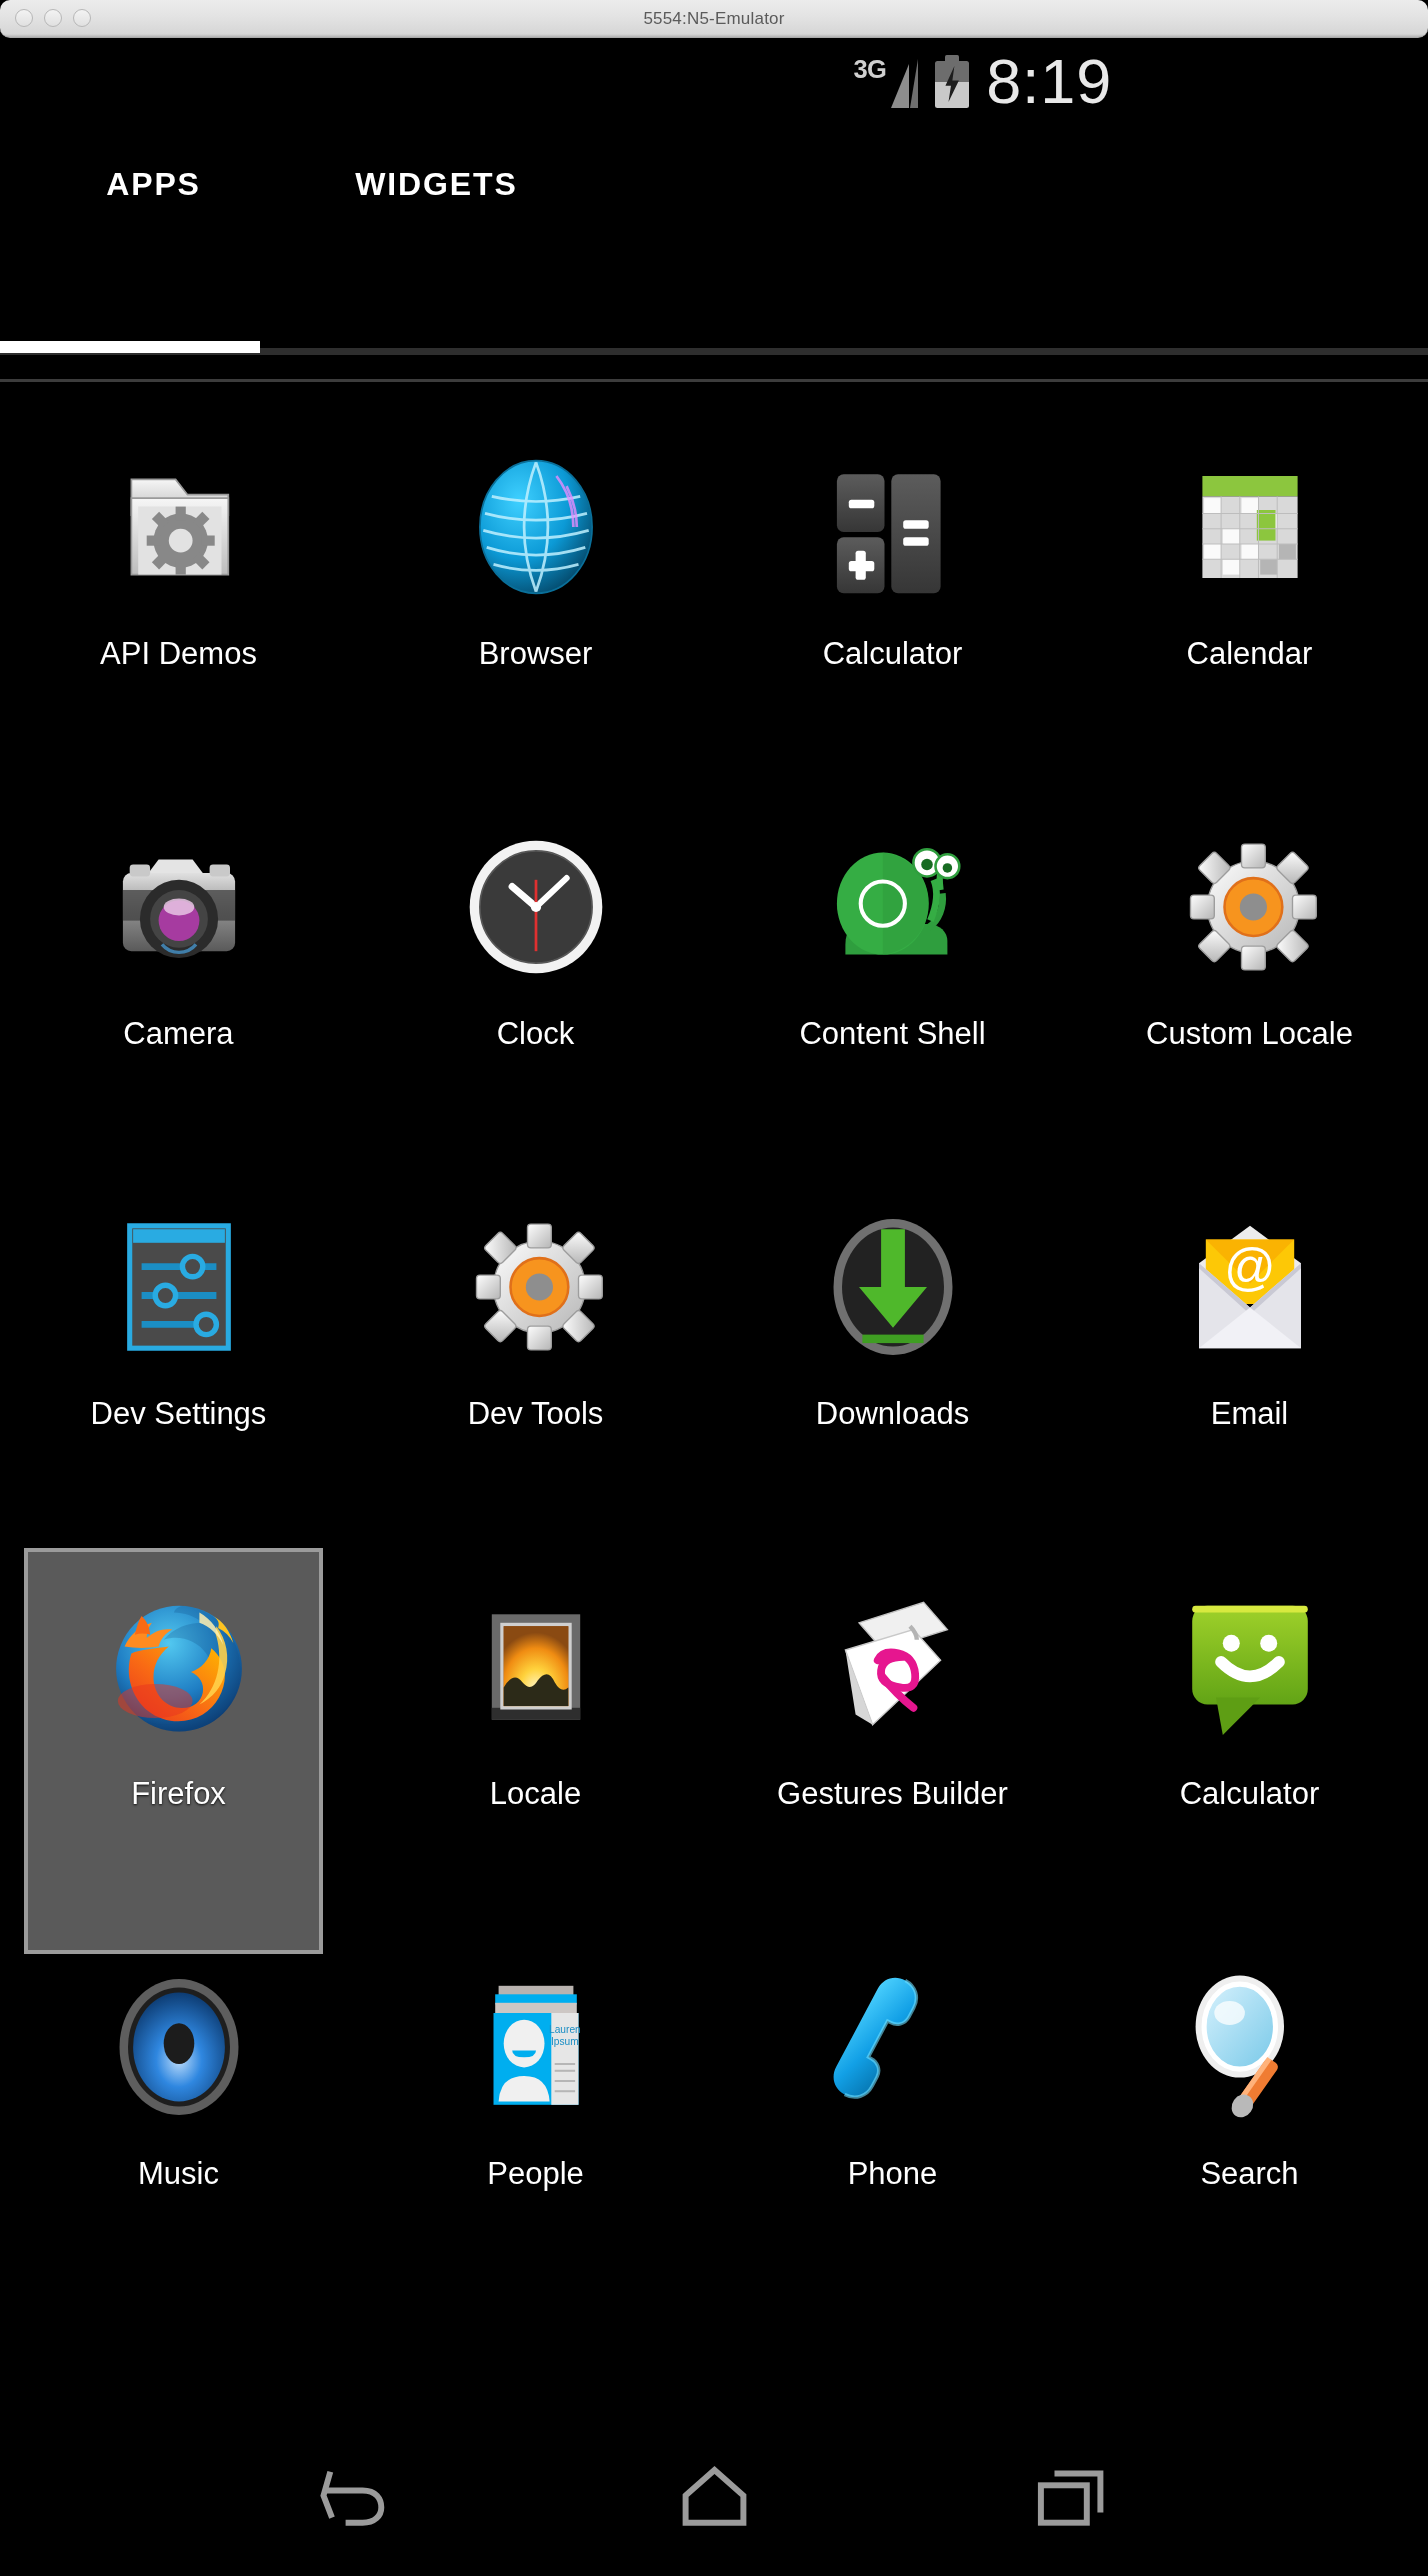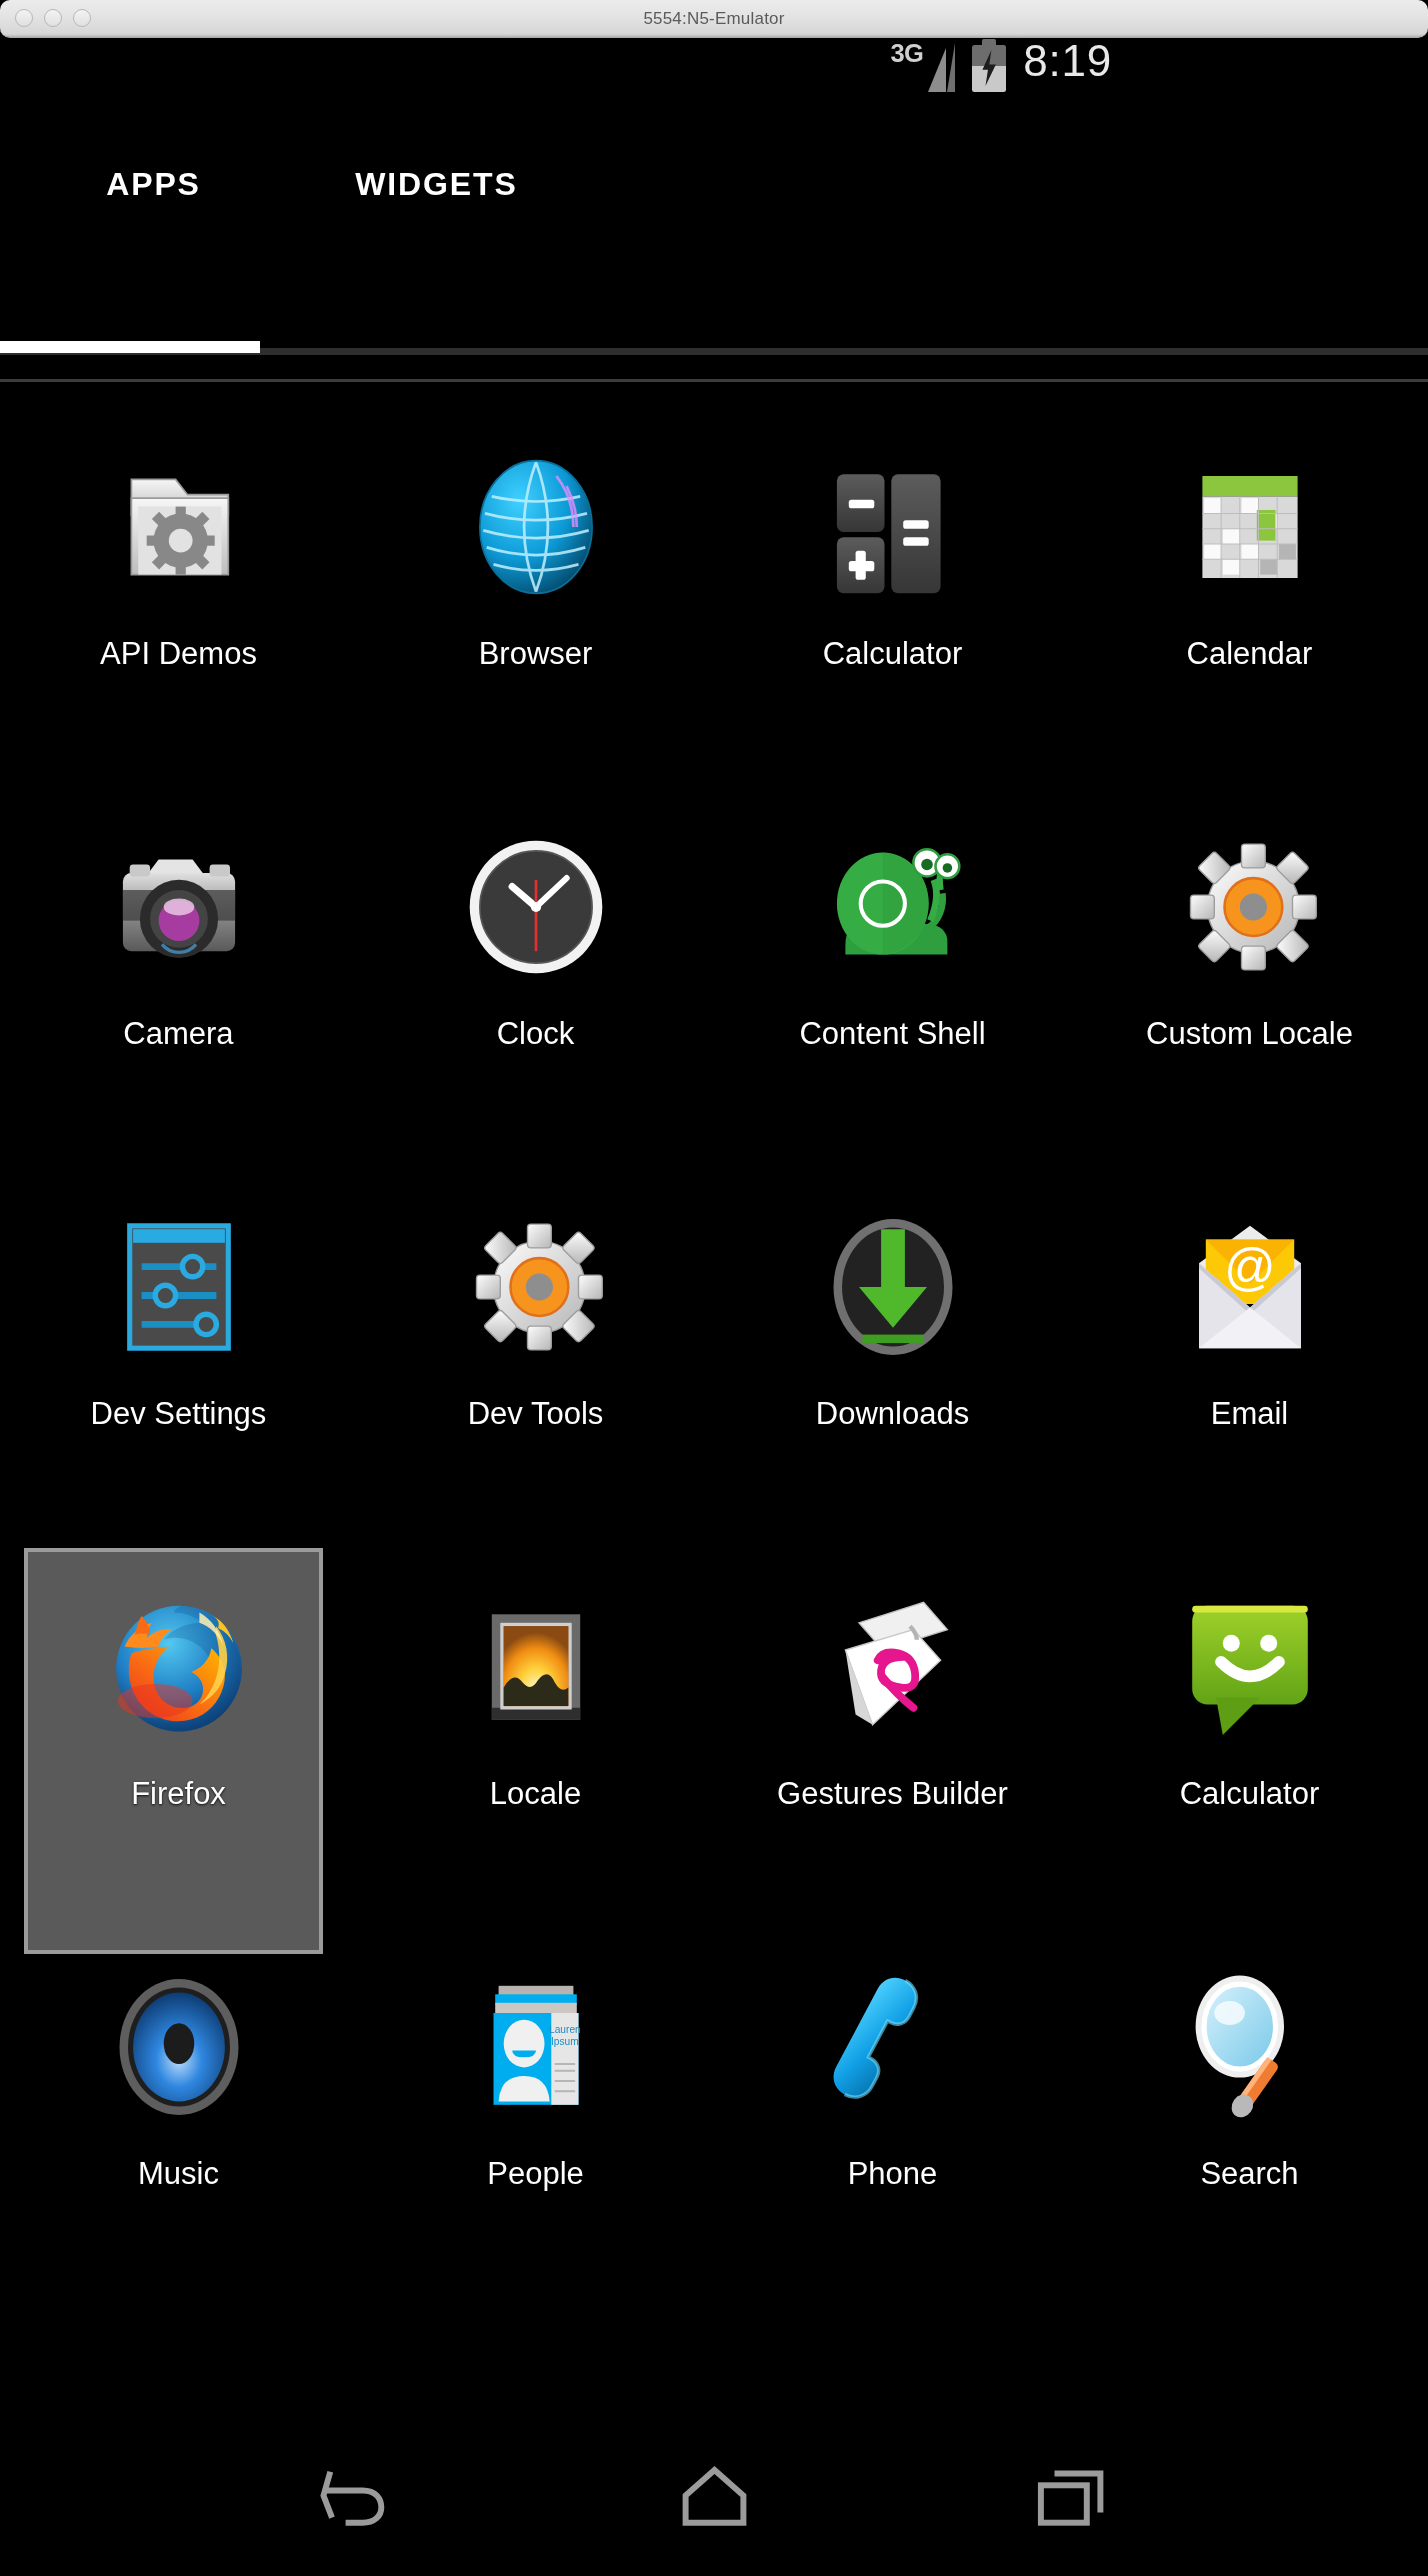--- a/index.html
+++ b/index.html
@@ -28,21 +28,21 @@
     width:100%;text-align:center;font-size:17px;color:#5b5b5b;
     letter-spacing:0.2px;font-weight:400;
   }
 
   
   .screen{position:absolute;left:0;top:39px;width:1428px;height:2537px;background:#000;}
 
   
   .statusbar{
     position:absolute;left:0;top:0;width:1144px;height:85px;
-    display:flex;align-items:flex-start;justify-content:flex-end;
+    display:flex;align-items:center;justify-content:flex-end;
     padding-right:32px;box-sizing:border-box;gap:13.6px;
   }
   .sig{position:relative;width:61px;height:53px;}
   .sig .g3{
     position:absolute;left:-3.4px;top:1.7px;font-size:25.5px;font-weight:700;
     color:#cfcfcf;letter-spacing:-0.8px;line-height:1;
   }
   .sig .bars{position:absolute;right:0;bottom:0;width:37px;height:49px;}
   .sig .tri-on{
     position:absolute;right:8.5px;bottom:0;width:0;height:0;
@@ -60,21 +60,21 @@
   }
   .batt .cap{
     position:absolute;left:13.6px;top:0px;width:13.6px;height:7.6px;
     background:#6d6d6d;border-radius:1.7px 1.7px 0 0;
   }
   .batt .bolt{
     position:absolute;left:10.2px;top:11px;width:20.4px;height:36px;
     background:#1d1d1d;
     clip-path:polygon(62% 0,18% 55%,45% 55%,33% 100%,84% 40%,52% 40%);
   }
-  .clocktxt{font-size:44px;color:#e8e8e8;font-weight:300;letter-spacing:0.8px;line-height:1;}
+  .clocktxt{font-size:63px;color:#e8e8e8;font-weight:300;letter-spacing:0.8px;line-height:1;}
 
   
   .tabsrow{position:absolute;left:0;top:98px;width:1428px;height:95px;display:flex;padding-left:12px;}
   .tab{
     width:283px;height:95px;display:flex;align-items:center;justify-content:center;
     color:#fff;font-size:32px;font-weight:700;letter-spacing:1.9px;
   }
   .tabline{position:absolute;left:0;top:309px;width:1428px;height:6.8px;background:#2e2e2e;}
   .tabline .active{position:absolute;left:0;top:-6.8px;width:260px;height:12px;background:#fff;}
   .divider{position:absolute;left:0;top:340px;width:1428px;height:2.5px;background:#3c3c3c;}

